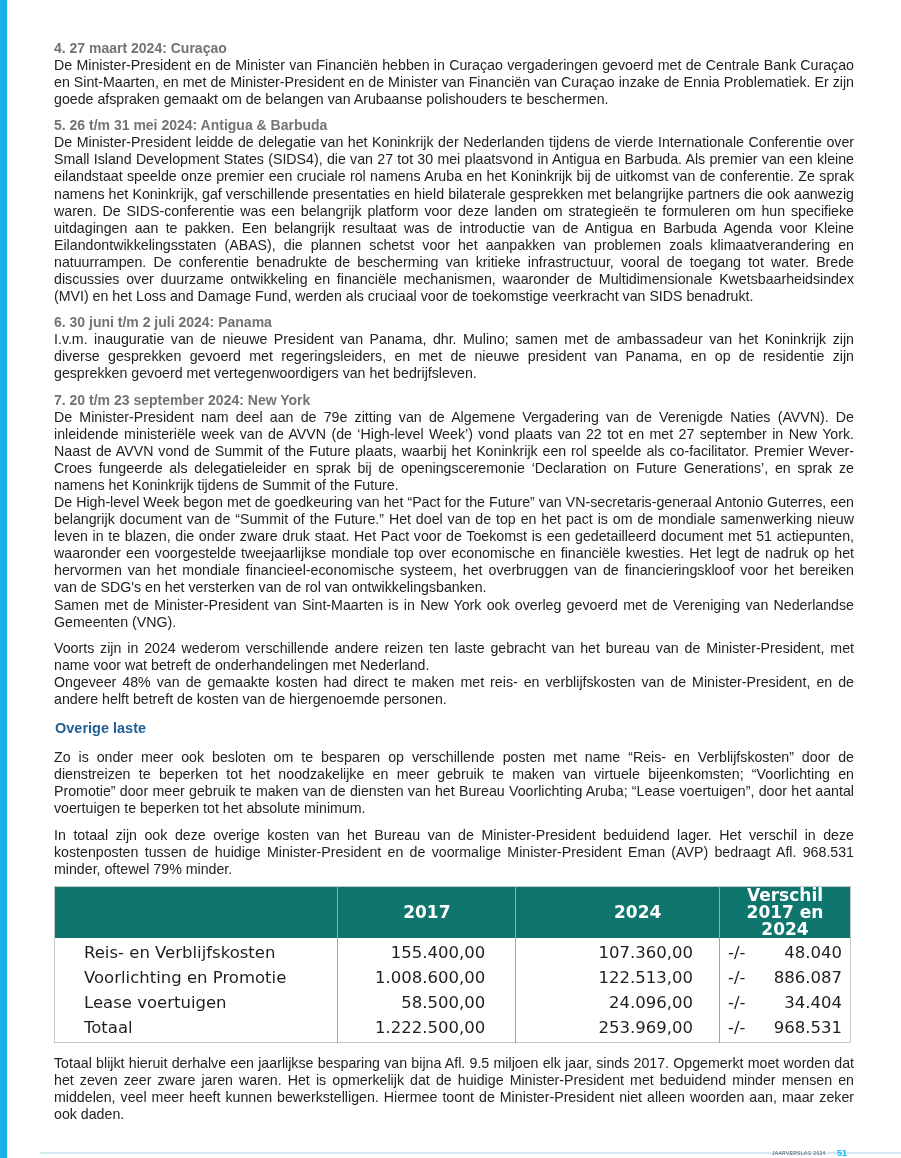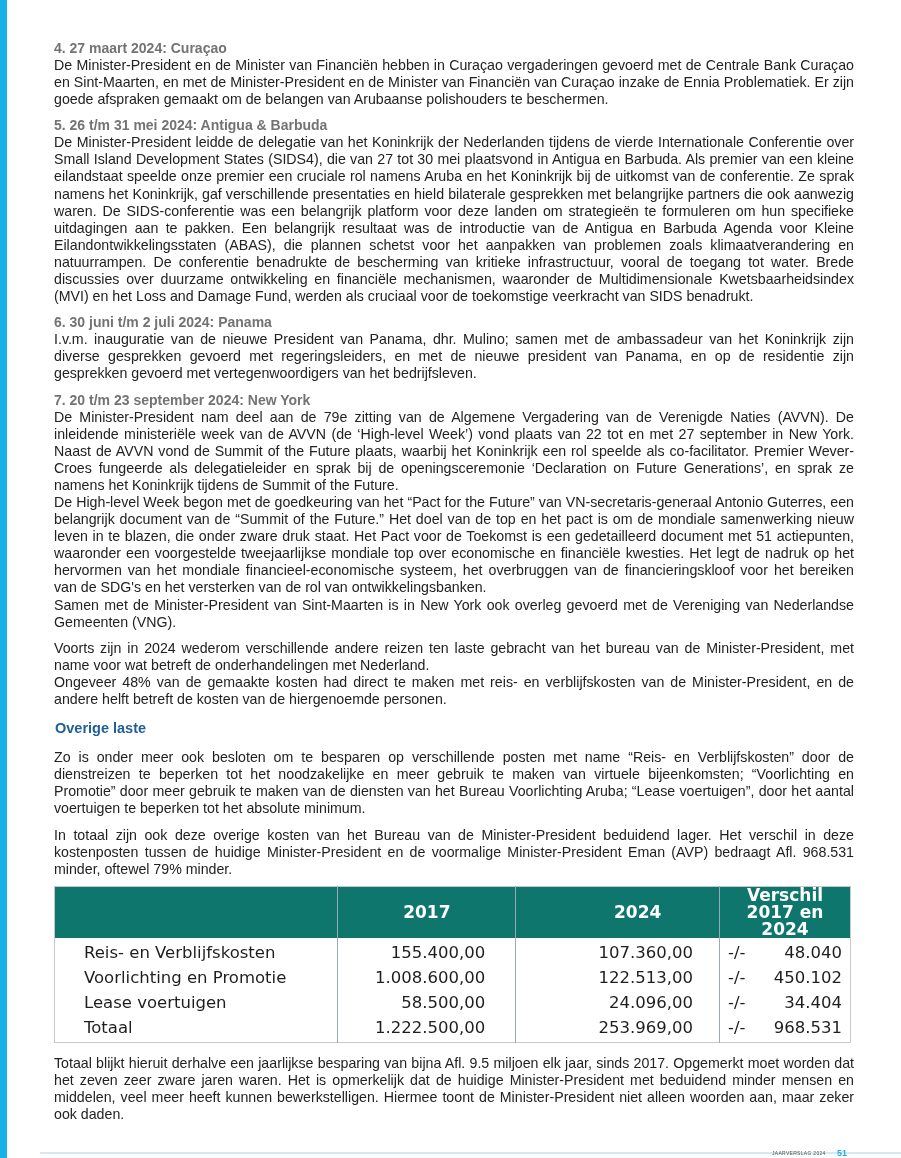--- a/index.html
+++ b/index.html
@@ -114,21 +114,21 @@
               <span class="sign">-/-</span>
               <span class="amt">48.040</span>
             </span></td>
       </tr>
       <tr>
         <td class="c0">Voorlichting en Promotie</td>
         <td class="c1">1.008.600,00</td>
         <td class="c2">122.513,00</td>
         <td class="c3"><span class="diff">
               <span class="sign">-/-</span>
-              <span class="amt">450.102</span>
+              <span class="amt">886.087</span>
             </span></td>
       </tr>
       <tr>
         <td class="c0">Lease voertuigen</td>
         <td class="c1">58.500,00</td>
         <td class="c2">24.096,00</td>
         <td class="c3"><span class="diff">
               <span class="sign">-/-</span>
               <span class="amt">34.404</span>
             </span></td>

